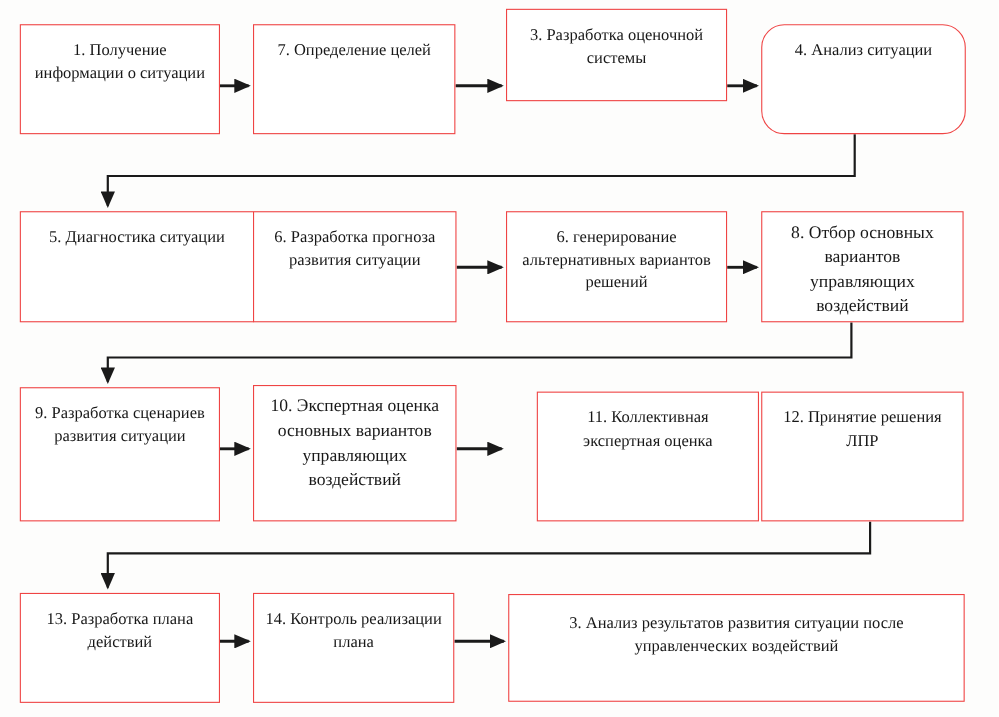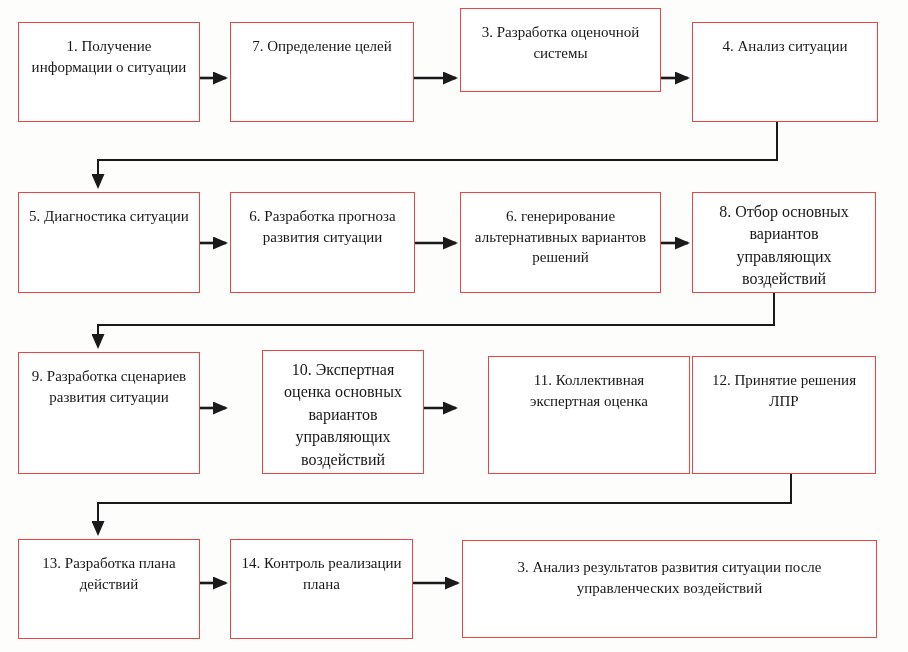--- a/index.html
+++ b/index.html
@@ -28,29 +28,29 @@
   }
   #wires{
     position:absolute;
     left:0;top:0;width:908px;height:652px;
     pointer-events:none;
   }
   
   #b1 {left:18px;  top:22px;  width:182px; height:100px;}
   #b2 {left:230px; top:22px;  width:184px; height:100px;}
   #b3 {left:460px; top:8px;  width:201px; height:84px;}
-  #b4 {left:692px; top:22px;  width:186px; height:100px;}
+  #b4 {left:692px; top:22px;  width:186px; height:100px;border-radius:21px;}
   
-  #b5 {left:18px;  top:192px; width:182px; height:101px;}
+  #b5 {left:18px;  top:192px; width:213px; height:101px;}
   #b6 {left:230px; top:192px; width:185px; height:101px;}
   #b7 {left:460px; top:192px; width:201px; height:101px;}
   #b8 {left:692px; top:192px; width:184px; height:101px;}
   
   #b9 {left:18px;  top:352px; width:182px; height:122px;}
-  #b10{left:230px; top:350px; width:162px; height:124px;margin-left:32px;}
+  #b10{left:230px; top:350px; width:185px; height:124px;}
   #b11{left:488px; top:356px; width:202px; height:118px;}
   #b12{left:692px; top:356px; width:184px; height:118px;}
   
   #b13{left:18px;  top:539px; width:182px; height:100px;}
   #b14{left:230px; top:539px; width:183px; height:100px;}
   #b15{left:462px; top:540px; width:415px; height:98px; padding-top:16px;}
 </style>
 </head>
 <body>
 

